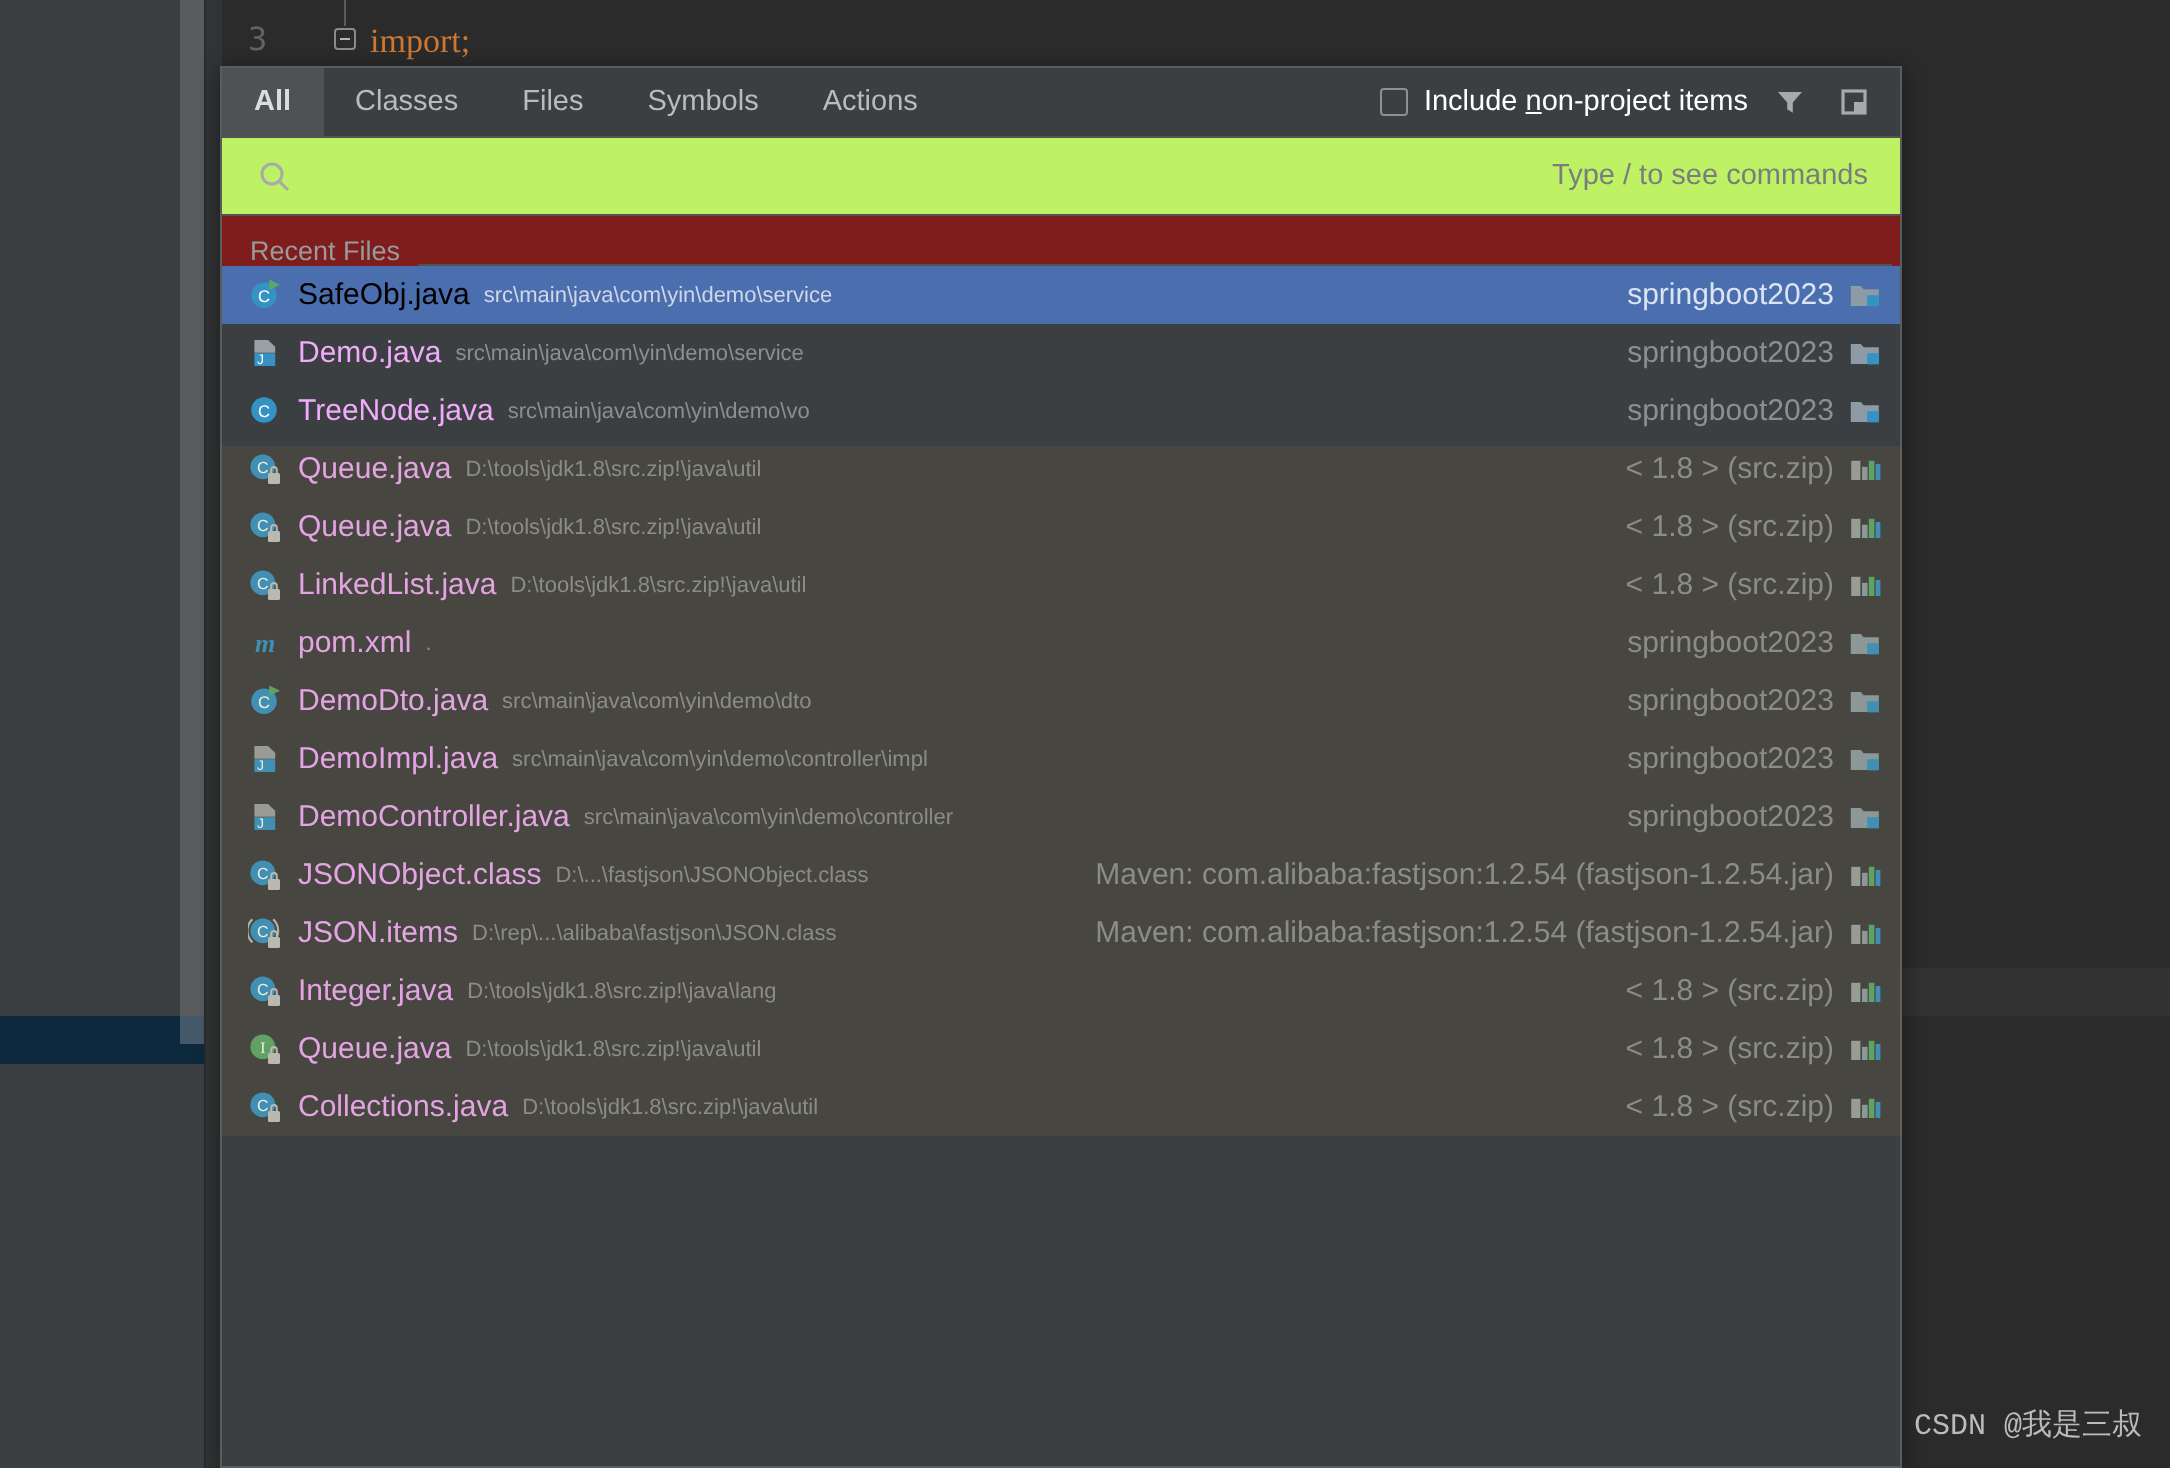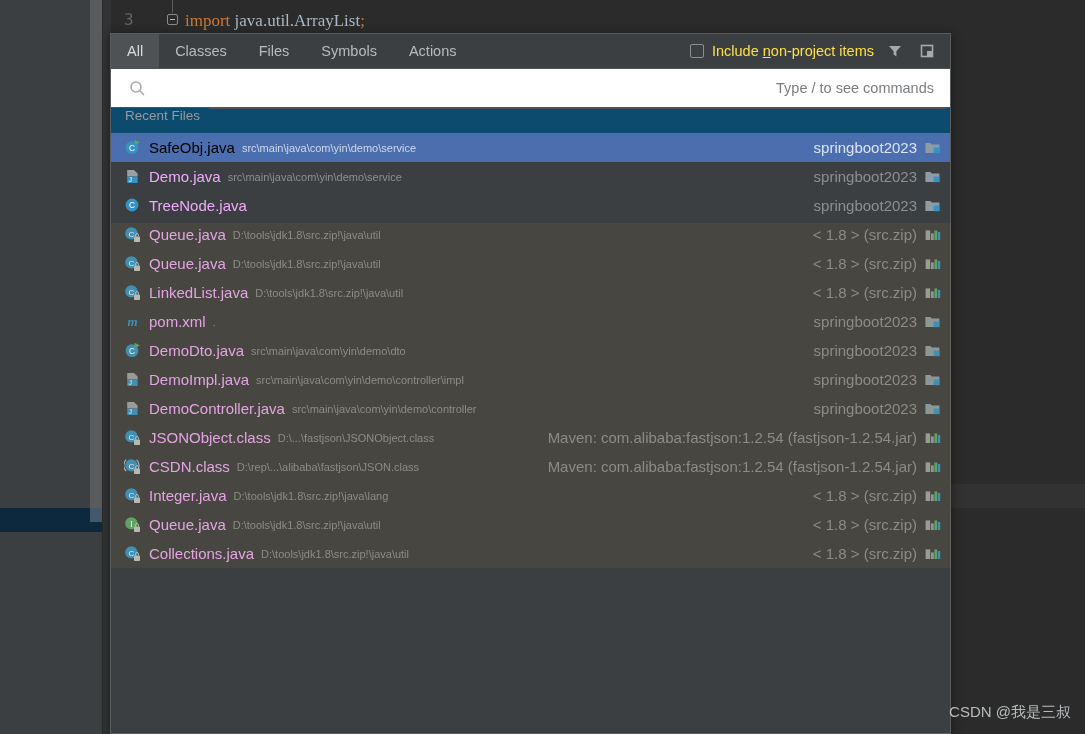--- a/index.html
+++ b/index.html
@@ -135,34 +135,35 @@
     align-items: center;
     padding: 0 16px;
     font-size: 14.5px;
     color: #bbbbbb;
     cursor: default;
     user-select: none;
   }
   .tab.active {
     background: #4e5254;
     color: #dcdcdc;
+    font-weight: bold;
   }
   .tabbar-right {
     margin-left: auto;
     display: flex;
     align-items: center;
     padding-right: 12px;
     gap: 10px;
   }
   .chk-wrap {
     display: flex;
     align-items: center;
     gap: 8px;
     font-size: 14.5px;
-    color: #fde047;
+    color: #ffffff;
   }
   .chk {
     width: 14px; height: 14px;
     border: 1px solid #8d9091;
     background: #3c3f41;
     border-radius: 2px;
     box-sizing: border-box;
   }
   .chk-label u { text-decoration: underline; }
   .icon-btn {
@@ -174,21 +175,21 @@
     height: 1px;
     background: #4f5355;
   }
 
   
   .searchrow {
     position: relative;
     height: 38px;
     display: flex;
     align-items: center;
-    background: #ffffff;
+    background: #bef264;
     border-bottom: 1px solid #4f5355;
   }
   .search-icon {
     margin-left: 17px;
     width: 18px; height: 18px;
     display: flex; align-items: center; justify-content: center;
   }
   .search-input {
     flex: 1;
     background: transparent;
@@ -203,22 +204,22 @@
     margin-left: auto;
     margin-right: 16px;
     font-size: 14.5px;
     color: #7a7d7f;
   }
 
   
   .grouphdr {
     height: 25px;
     display: flex;
-    align-items: flex-start;
-    background: #0c4a6e;
+    align-items: flex-end;
+    background: #7f1d1d;
     padding-left: 14px;
   }
   .grouphdr-label {
     font-size: 13.5px;
     color: #989b9d;
     padding-right: 9px;
   }
   .grouphdr-rule {
     flex: 1;
     height: 1px;
@@ -291,21 +292,21 @@
     background: rgba(150, 125, 60, 0.13);
     pointer-events: none;
   }
 
   
   .watermark {
     position: absolute;
     right: 14px; bottom: 12px;
     font-size: 15px;
     color: #b9bcbe;
-    font-family: Liberation Sans, sans-serif;
+    font-family: Liberation Mono, monospace;
     margin-left: 48px;
   }
 </style>
 </head>
 <body>
 
 <div id="root">
 
   <div class="editor-bg"></div>
   <div class="editor-line-hl"></div>
@@ -314,21 +315,21 @@
   <div class="left-panel"></div>
   <div class="left-scrollbar"></div>
   <div class="left-selection"></div>
   <div class="left-selection-thumb"></div>
   <div class="left-divider"></div>
 
   <div class="lnum">3</div>
   <div class="fold-stem"></div>
   <div class="fold"></div>
   <div class="code-line" style="left:185px;">
-    <span class="code-kw">import</span><span class="code-txt"> java.util.ArrayList</span><span class="code-semi">;</span>
+    <span class="code-kw">import</span><span class="code-semi">;</span>
   </div>
 
   <div class="popup">
 
     <div class="tabbar">
       <div class="tab active">
         <span>All</span>
       </div>
       <div class="tab">
         <span>Classes</span>
@@ -421,20 +422,21 @@
           </span>
         </div>
         <div class="row">
           <span class="row-icon">
             <svg width="18" height="18" viewBox="0 0 18 18">
               <circle cx="8" cy="8" r="6.4" fill="#3592c4"></circle>
               <text x="8" y="11.4" font-size="8.4" font-family="Liberation Sans,sans-serif" fill="#ffffff" text-anchor="middle">C</text>
             </svg>
           </span>
           <span class="row-name">TreeNode.java</span>
+          <span class="row-path">src\main\java\com\yin\demo\vo</span>
           <span class="row-right">
             <span class="row-module">springboot2023</span>
             <span class="row-module-icon">
               <svg width="18" height="18" viewBox="0 0 18 18">
                 <path d="M1.4 4 H6.4 L7.8 5.6 H15.4 V14 H1.4 Z" fill="#8c9ba5"></path>
                 <rect x="9.6" y="8.6" width="5.8" height="5.6" fill="#3592c4"></rect>
               </svg>
             </span>
           </span>
         </div>
@@ -612,21 +614,21 @@
           <span class="row-icon">
             <svg width="18" height="18" viewBox="0 0 18 18">
               <circle cx="7.4" cy="7.4" r="6.2" fill="#3592c4"></circle>
               <text x="7.4" y="10.7" font-size="8" font-family="Liberation Sans,sans-serif" fill="#ffffff" text-anchor="middle">C</text>
               <path d="M2.2 1.6 a8 8 0 0 0 0 11.6" fill="none" stroke="#b7babb" stroke-width="1.1"></path>
               <path d="M12.6 1.6 a8 8 0 0 1 0 11.6" fill="none" stroke="#b7babb" stroke-width="1.1"></path>
               <rect x="10" y="10.5" width="6" height="5.5" rx="0.8" fill="#bfc3c4"></rect>
               <path d="M11.6 10.5 v-1.6 a1.4 1.4 0 0 1 2.8 0 v1.6" fill="none" stroke="#bfc3c4" stroke-width="1"></path>
             </svg>
           </span>
-          <span class="row-name">CSDN.class</span>
+          <span class="row-name">JSON.items</span>
           <span class="row-path">D:\rep\...\alibaba\fastjson\JSON.class</span>
           <span class="row-right">
             <span class="row-module">Maven: com.alibaba:fastjson:1.2.54 (fastjson-1.2.54.jar)</span>
             <span class="row-module-icon">
               <svg width="18" height="18" viewBox="0 0 18 18">
                 <rect x="1.6" y="4.4" width="4.6" height="9.6" fill="#9aa0a3"></rect>
                 <rect x="7" y="7.4" width="2.8" height="6.6" fill="#8c9ba5"></rect>
                 <rect x="10.4" y="4.4" width="2.8" height="9.6" fill="#59a869"></rect>
                 <rect x="13.8" y="6" width="2.4" height="8" fill="#3592c4"></rect>
               </svg>

